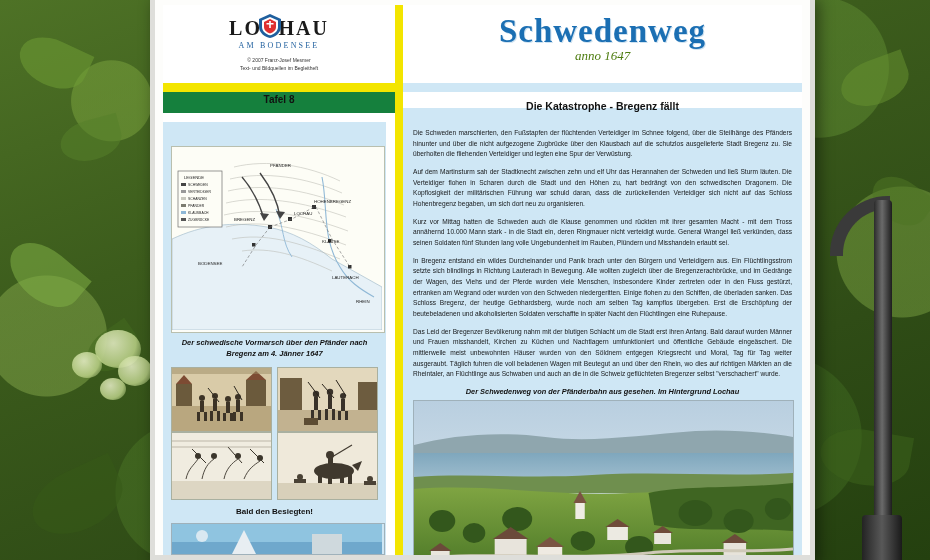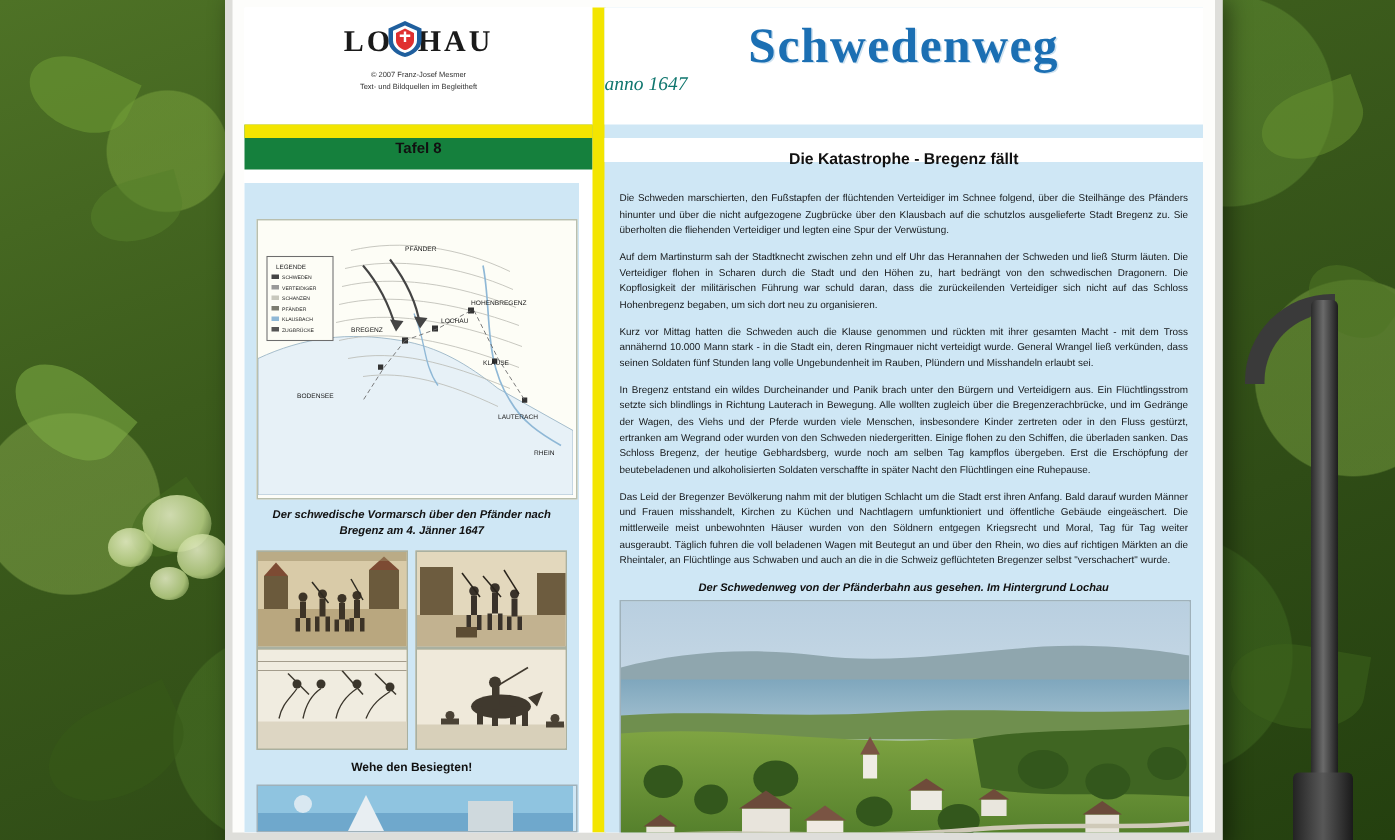--- a/index.html
+++ b/index.html
@@ -215,21 +215,22 @@
     color: #1b6fb3;
     text-align: center;
     letter-spacing: 1px;
     padding-top: 8px;
     text-shadow: 1px 1px 0 #cfe2f0;
   }
   .sw-anno {
     font-family: "Liberation Serif", serif;
     font-style: italic;
     font-size: 13px;
-    color: #0f766e;
+    color: #4d7c0f;
+    text-align: center;
     margin-top: -2px;
   }
   .rc-sub {
     position: absolute;
     left: 0;
     top: 87px;
     right: 0;
     height: 16px;
     background: #ffffff;
     text-align: center;
@@ -328,20 +329,21 @@
 
       <div class="col-left">
         <div class="logo-block">
           <svg class="logo-mark" viewBox="0 0 26 26">
             <path d="M13 1 L24 6 L24 14 C24 20 18 24 13 25 C8 24 2 20 2 14 L2 6 Z" fill="#1f5f9e"></path>
             <path d="M13 4 L21 7.5 L21 14 C21 18.5 16.5 21.5 13 22.3 C9.5 21.5 5 18.5 5 14 L5 7.5 Z" fill="#ffffff"></path>
             <path d="M13 6 L19 9 L19 14 C19 17.5 15.5 19.8 13 20.4 C10.5 19.8 7 17.5 7 14 L7 9 Z" fill="#e03030"></path>
             <path d="M9.5 10 h7 v1.6 h-7 z M12.2 8 h1.6 v7 h-1.6 z" fill="#ffffff"></path>
           </svg>
           <div class="logo-title">LOCHAU</div>
+          <div class="logo-sub">AM BODENSEE</div>
           <div class="copyright">© 2007 Franz-Josef Mesmer</div>
           <div class="copyright" style="margin-top:0">Text- und Bildquellen im Begleitheft</div>
         </div>
 
         <div class="tafel">Tafel 8</div>
 
         <div class="left-blue">
 
           <div class="map-box">
             <svg class="map-svg" width="210" height="183" viewBox="0 0 210 183">
@@ -534,21 +536,21 @@
                 </g>
                 <g fill="#4a4235">
                   <circle cx="22" cy="44" r="3"></circle>
                     <rect x="16" y="46" width="12" height="4"></rect>
                   <circle cx="92" cy="46" r="3"></circle>
                     <rect x="86" y="48" width="12" height="4"></rect>
                 </g>
               </svg>
             </div>
           </div>
-          <div class="caption nonital" style="font-style:normal;font-size:8px;margin:6px 0 6px 0;">Wehe den Besiegten!</div>
+          <div class="caption nonital" style="font-style:normal;font-size:8px;margin:6px 0 6px 0;">Bald den Besiegten!</div>
 
           <div style="width:212px;height:30px;border:1px solid #9fb1ba;overflow:hidden;">
             <svg width="210" height="30" viewBox="0 0 210 30">
               <rect width="210" height="30" fill="#8fc4e0"></rect>
               <rect y="18" width="210" height="12" fill="#6fa8cc"></rect>
               <polygon points="60,30 72,6 84,30" fill="#e8eef2"></polygon>
               <rect x="140" y="10" width="30" height="20" fill="#cfd9dd"></rect>
               <circle cx="30" cy="12" r="6" fill="#d9e8f1"></circle>
             </svg>
           </div>

